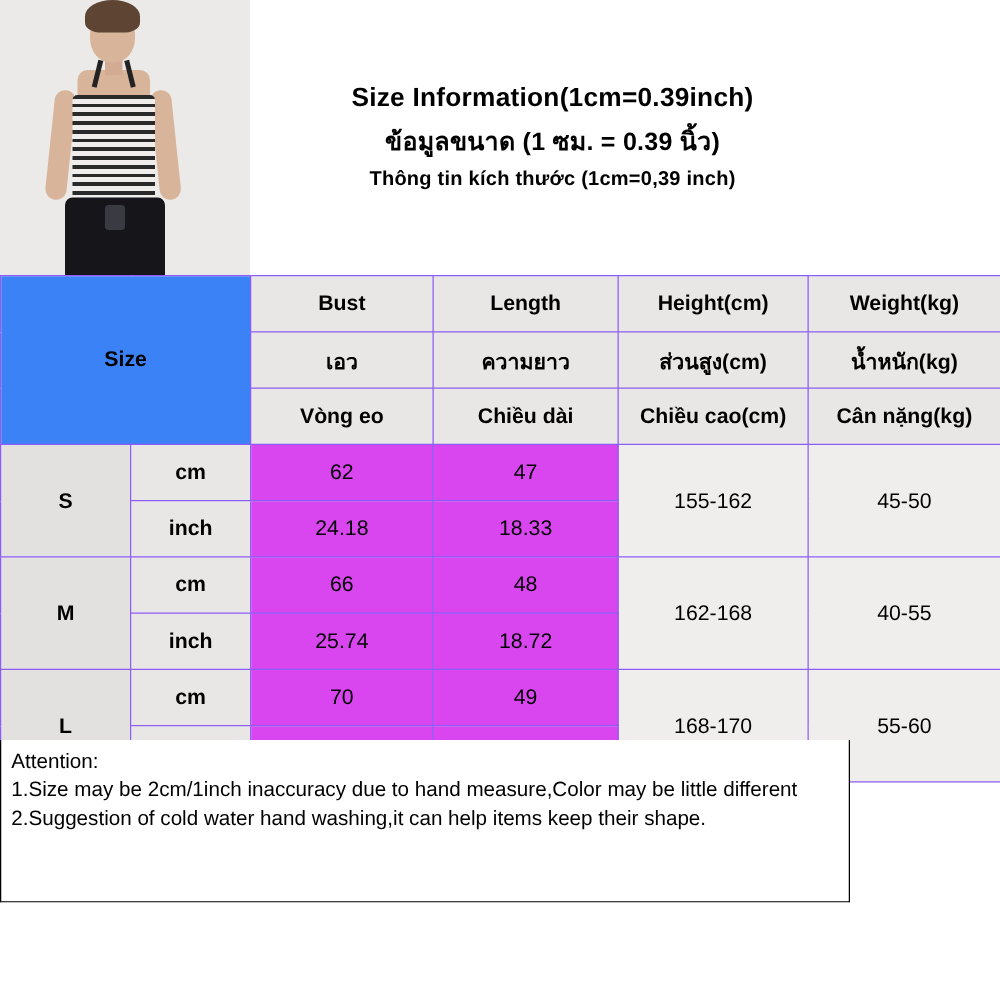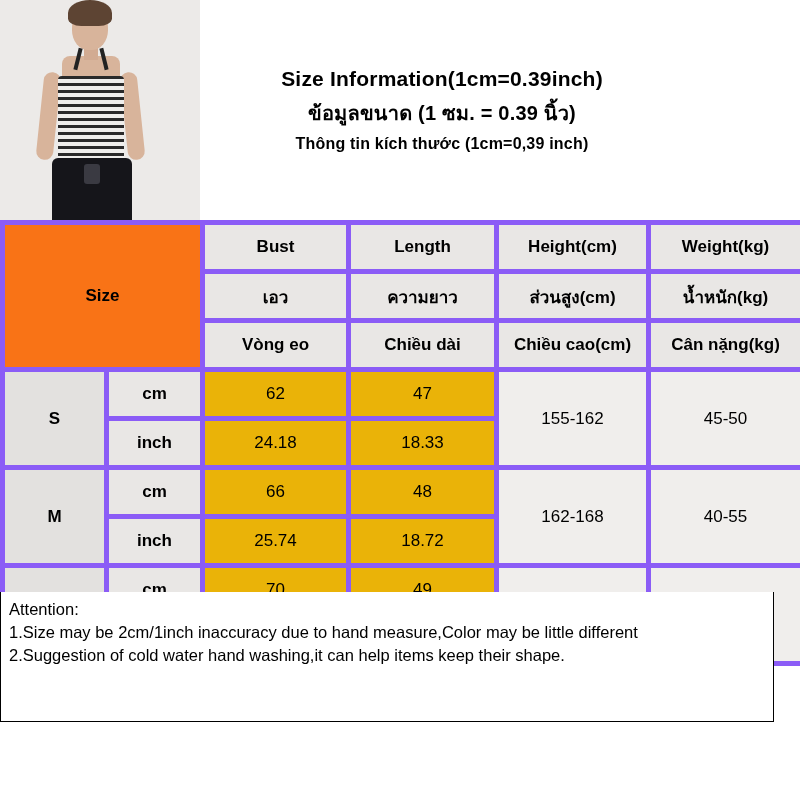--- a/index.html
+++ b/index.html
@@ -172,65 +172,65 @@
   
   table.size-table {
     position: absolute;
     left: 0;
     top: 220px;
     width: 800px;
     border-collapse: collapse;
     table-layout: fixed;
   }
   table.size-table td {
-    border: 5px solid #8b5cf6;
+    border: 1px solid #8b5cf6;
     text-align: center;
     vertical-align: middle;
     font-size: 17px;
     color: #000;
     padding: 0;
     height: 44px;
   }
   td.hdr {
     background: #e9e7e5;
     font-weight: bold;
     font-size: 17px;
   }
   td.size-word {
-    background: #f97316;
+    background: #3b82f6;
     font-weight: bold;
     font-size: 26px;
   }
   td.size-letter {
     background: #e3e1df;
     font-weight: bold;
     font-size: 19px;
   }
   td.unit {
     background: #e9e7e5;
     font-weight: bold;
     font-size: 16px;
   }
   td.val {
-    background: #eab308;
+    background: #d946ef;
     font-size: 18px;
   }
   td.span-val {
     background: #f0eeec;
     font-size: 18px;
   }
   td.hdr-thai { font-size: 16px; }
   td.hdr-viet { font-size: 16px; }
 
   
   .attention {
     position: absolute;
     left: 0;
     top: 592px;
-    width: 774px;
+    width: 680px;
     height: 130px;
     background: #ffffff;
     border: 1px solid #000;
     border-top: none;
     box-sizing: border-box;
     padding: 6px 8px 0 8px;
   }
   .attention p {
     margin: 0;
     font-size: 16.5px;

